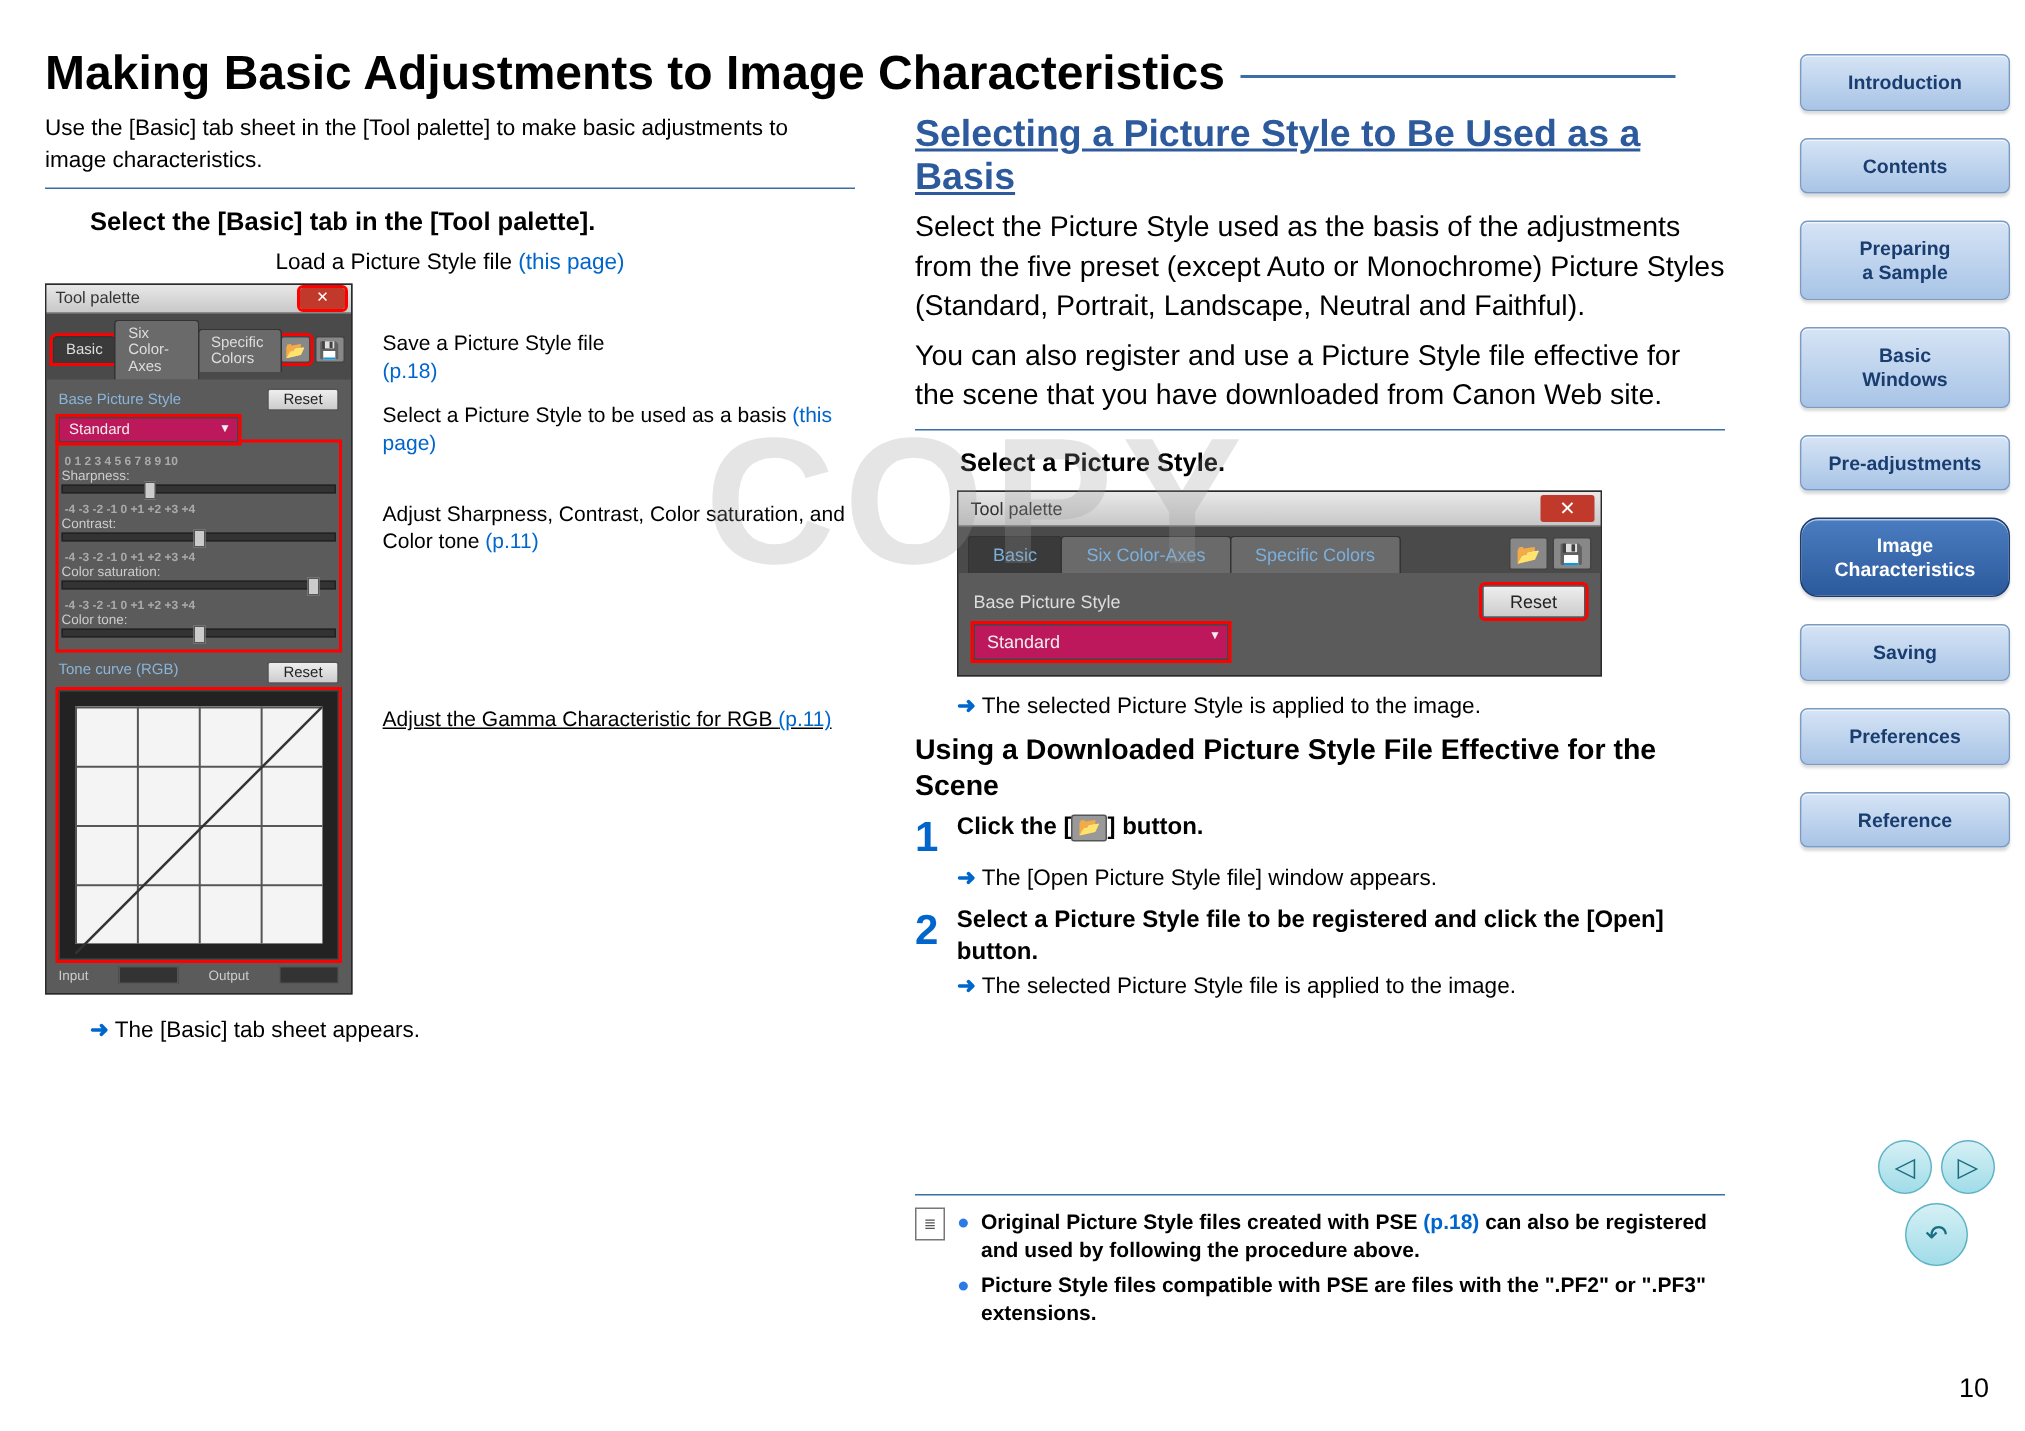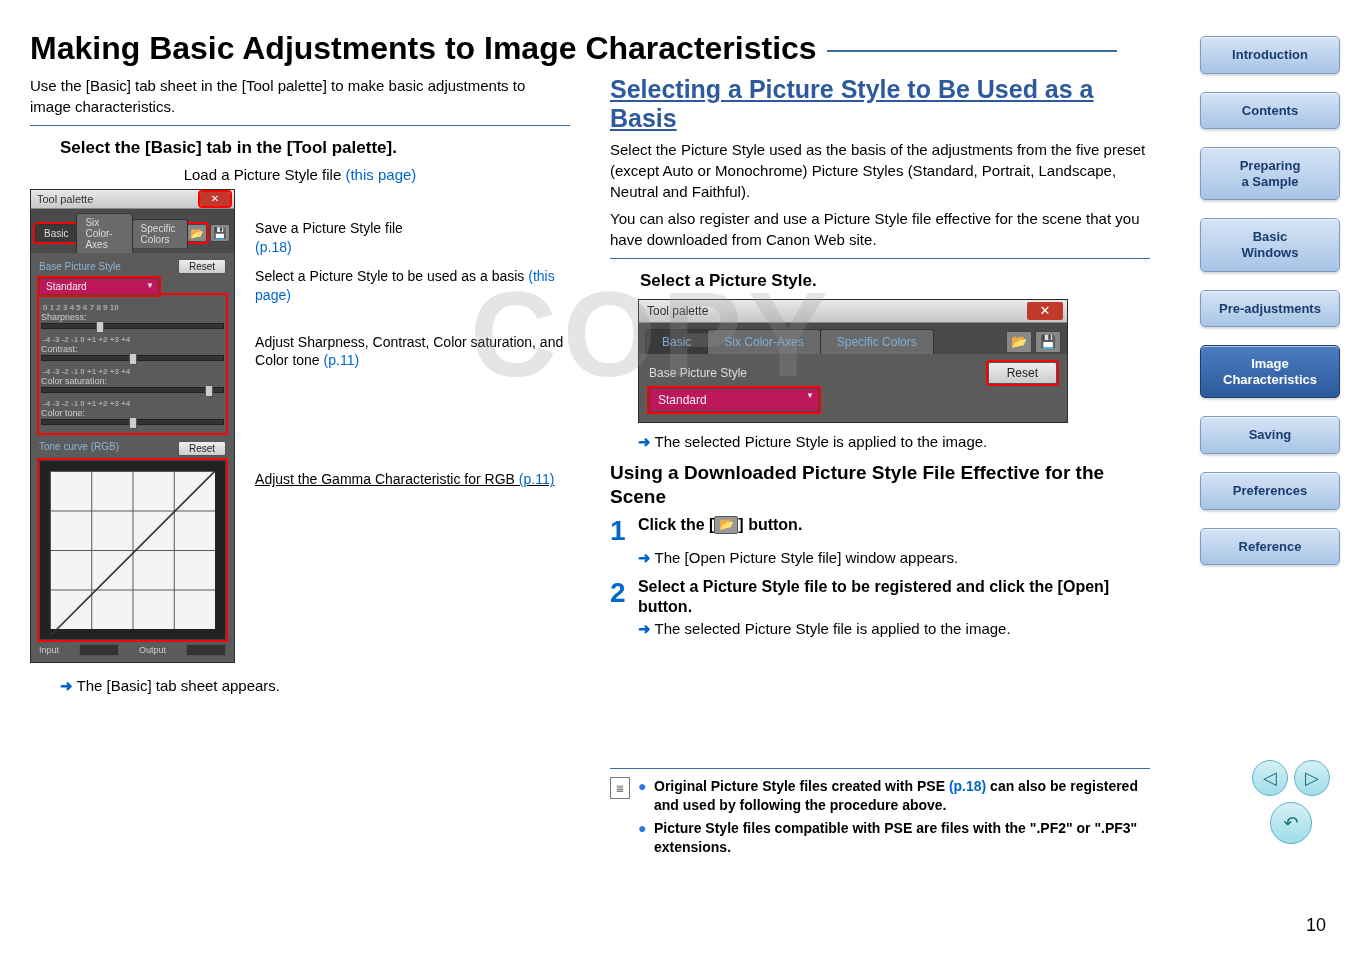--- a/index.html
+++ b/index.html
@@ -56,21 +56,21 @@
     text-decoration: underline;
     text-decoration-color: #2c5a9c;
     margin-bottom: 6px;
   }
   .h3-black {
     font-size: 19px;
     font-weight: bold;
     margin: 10px 0 6px 0;
     line-height: 1.25;
   }
-  .body-text { font-size: 15px; line-height: 1.4; margin-bottom: 6px; }
+  .body-text { font-size: 19px; line-height: 1.4; margin-bottom: 6px; }
   .step-num {
     font-size: 28px;
     font-weight: bold;
     color: #0066cc;
     display: inline-block;
     width: 24px;
     vertical-align: top;
   }
   .step-text {
     display: inline-block;
@@ -350,20 +350,21 @@
     font-weight: bold;
     text-align: center;
     padding: 10px 4px;
     line-height: 1.2;
     cursor: pointer;
   }
   .nav-btn.active {
     background: linear-gradient(#4a7dc0, #2c5a9c);
     color: #fff;
     border-color: #1a3d70;
+    border-radius: 12px;
   }
   .nav-controls {
     position: absolute;
     right: 20px;
     bottom: 110px;
     display: flex;
     flex-direction: column;
     align-items: center;
     gap: 6px;
   }

